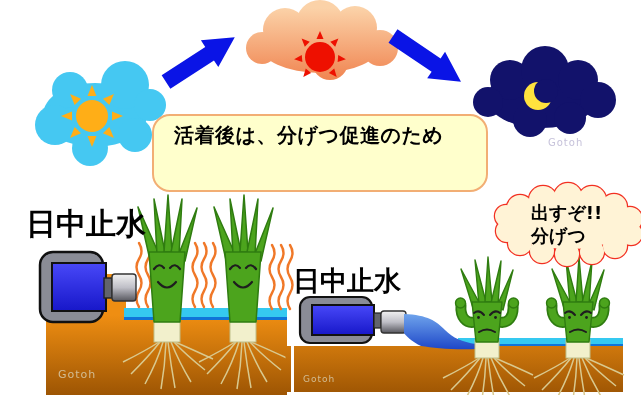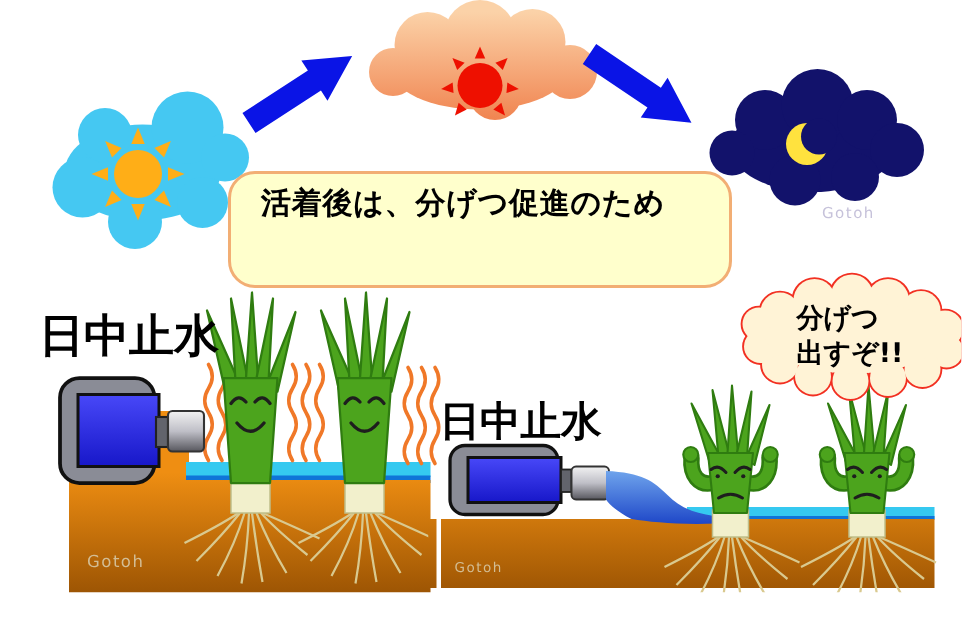--- a/index.html
+++ b/index.html
@@ -271,21 +271,21 @@
 
 <div class="infobox">
   <div>活着後は、分げつ促進のため</div>
 </div>
 
 <div class="txt label-big" style="left:26px;top:204px;font-size:30px;">日中止水</div>
 
 <div class="txt label-big" style="left:293px;top:263px;font-size:27px;">日中止水</div>
 
 <div class="bubble-text">
+  <div>出すぞ!!</div>
   <div>分げつ</div>
-  <div>出すぞ!!</div>
 </div>
 
 <span class="sig sig-night">Gotoh</span>
 <span class="sig sig-soil-left">Gotoh</span>
 <span class="sig sig-soil-right">Gotoh</span>
 
 </div>
 
 </body></html>

